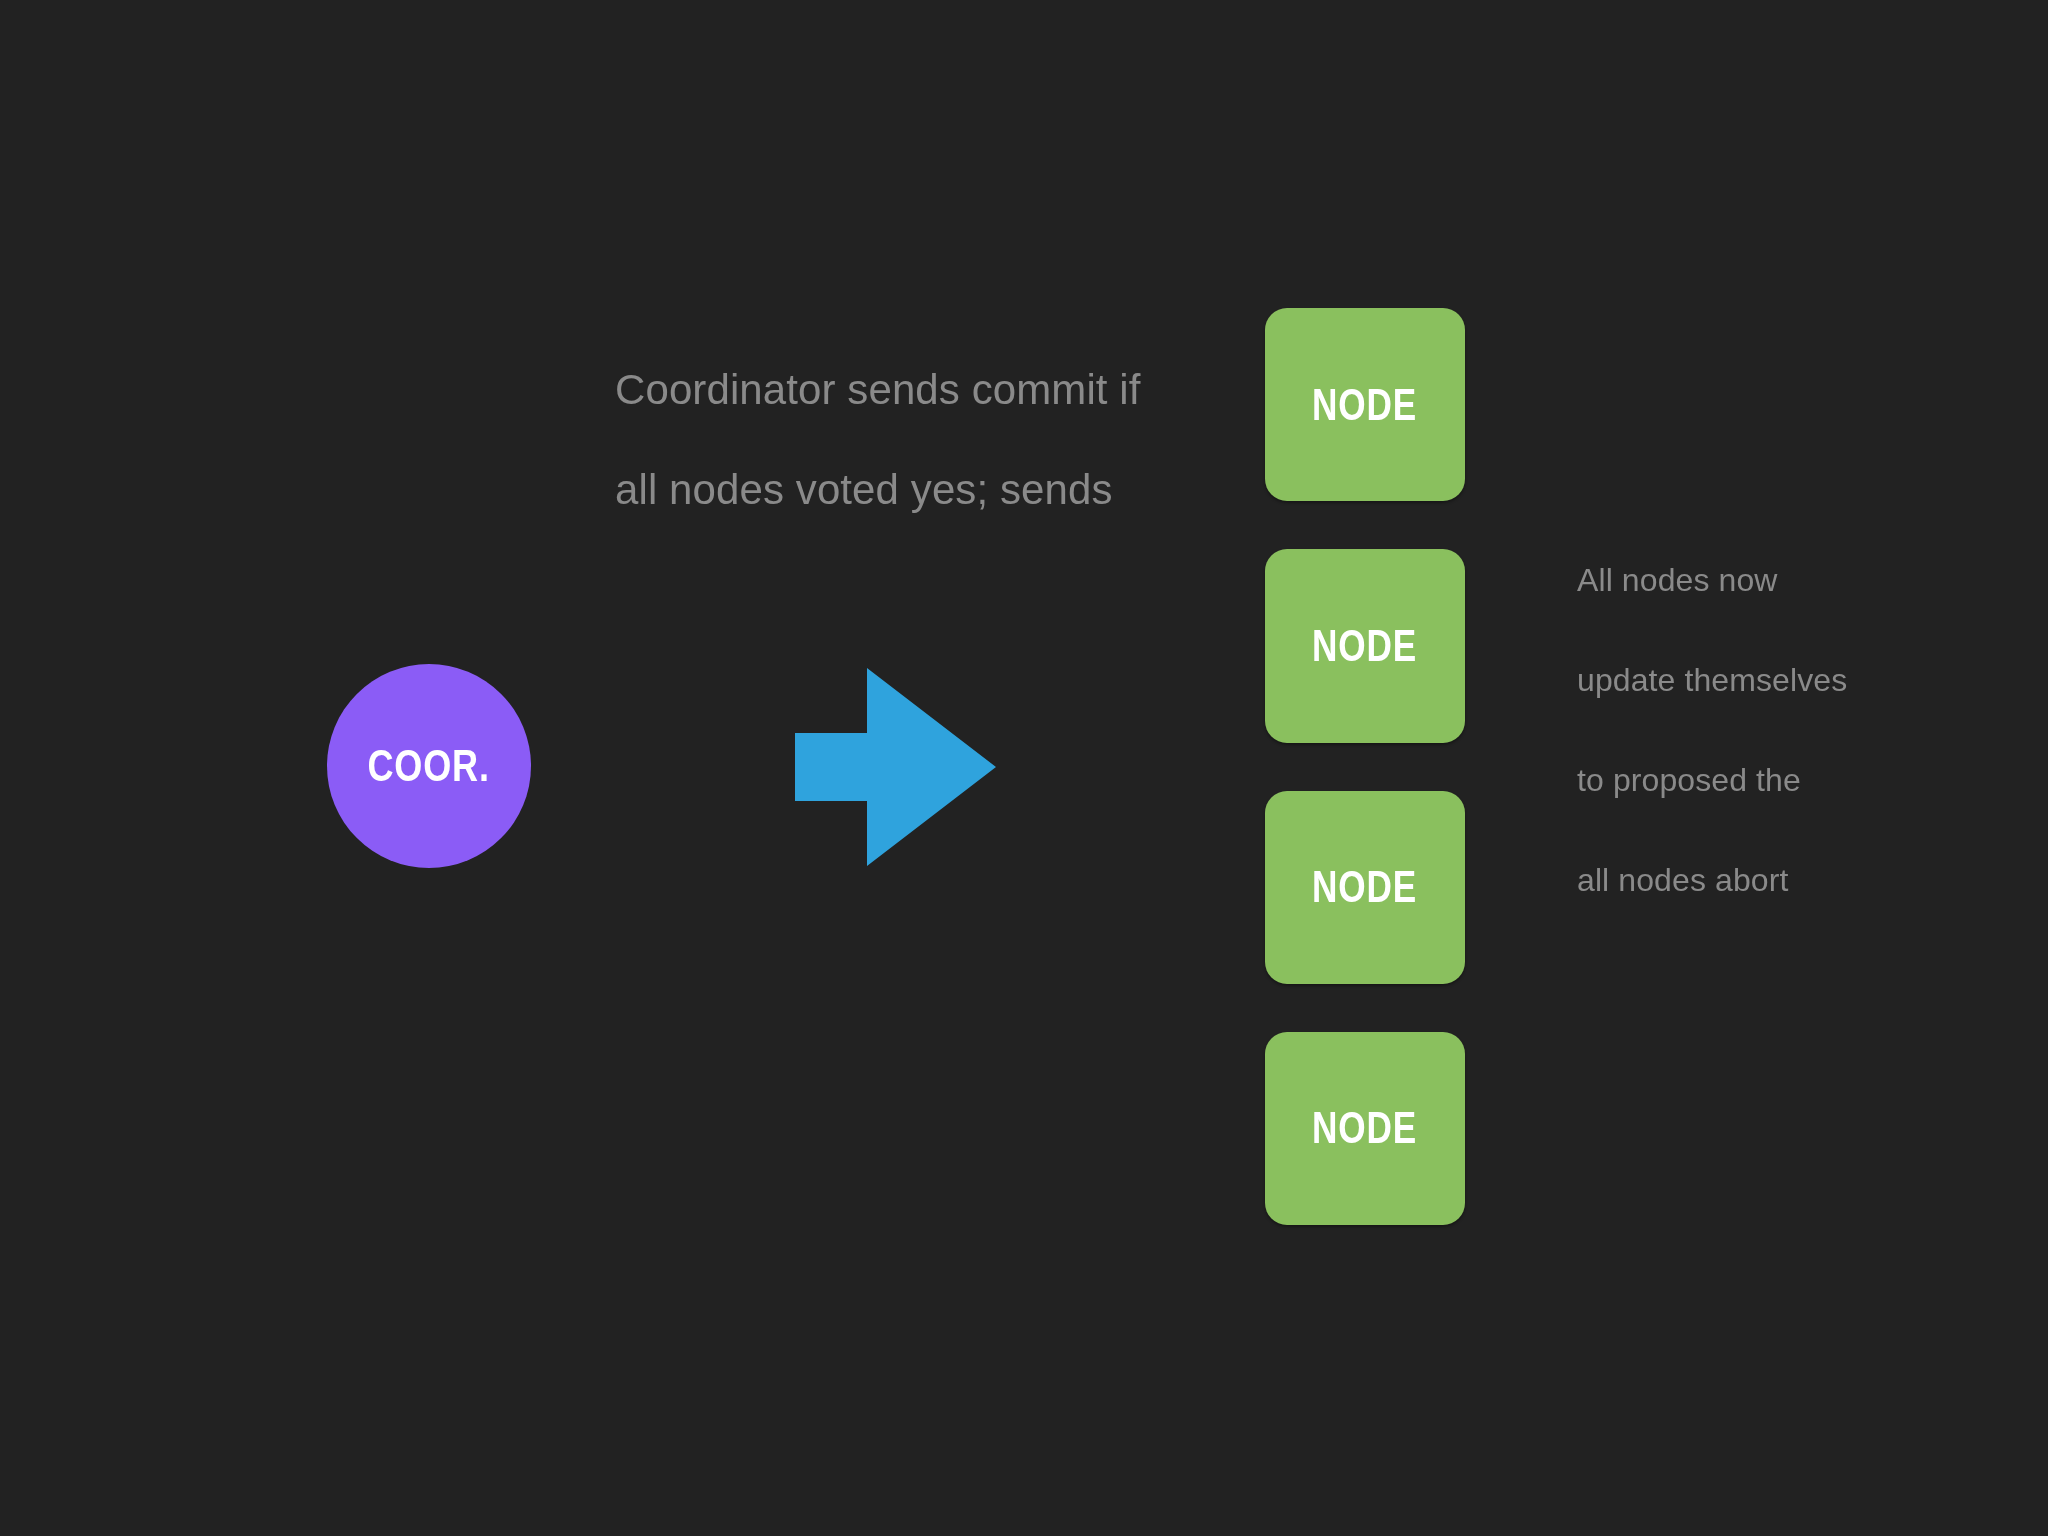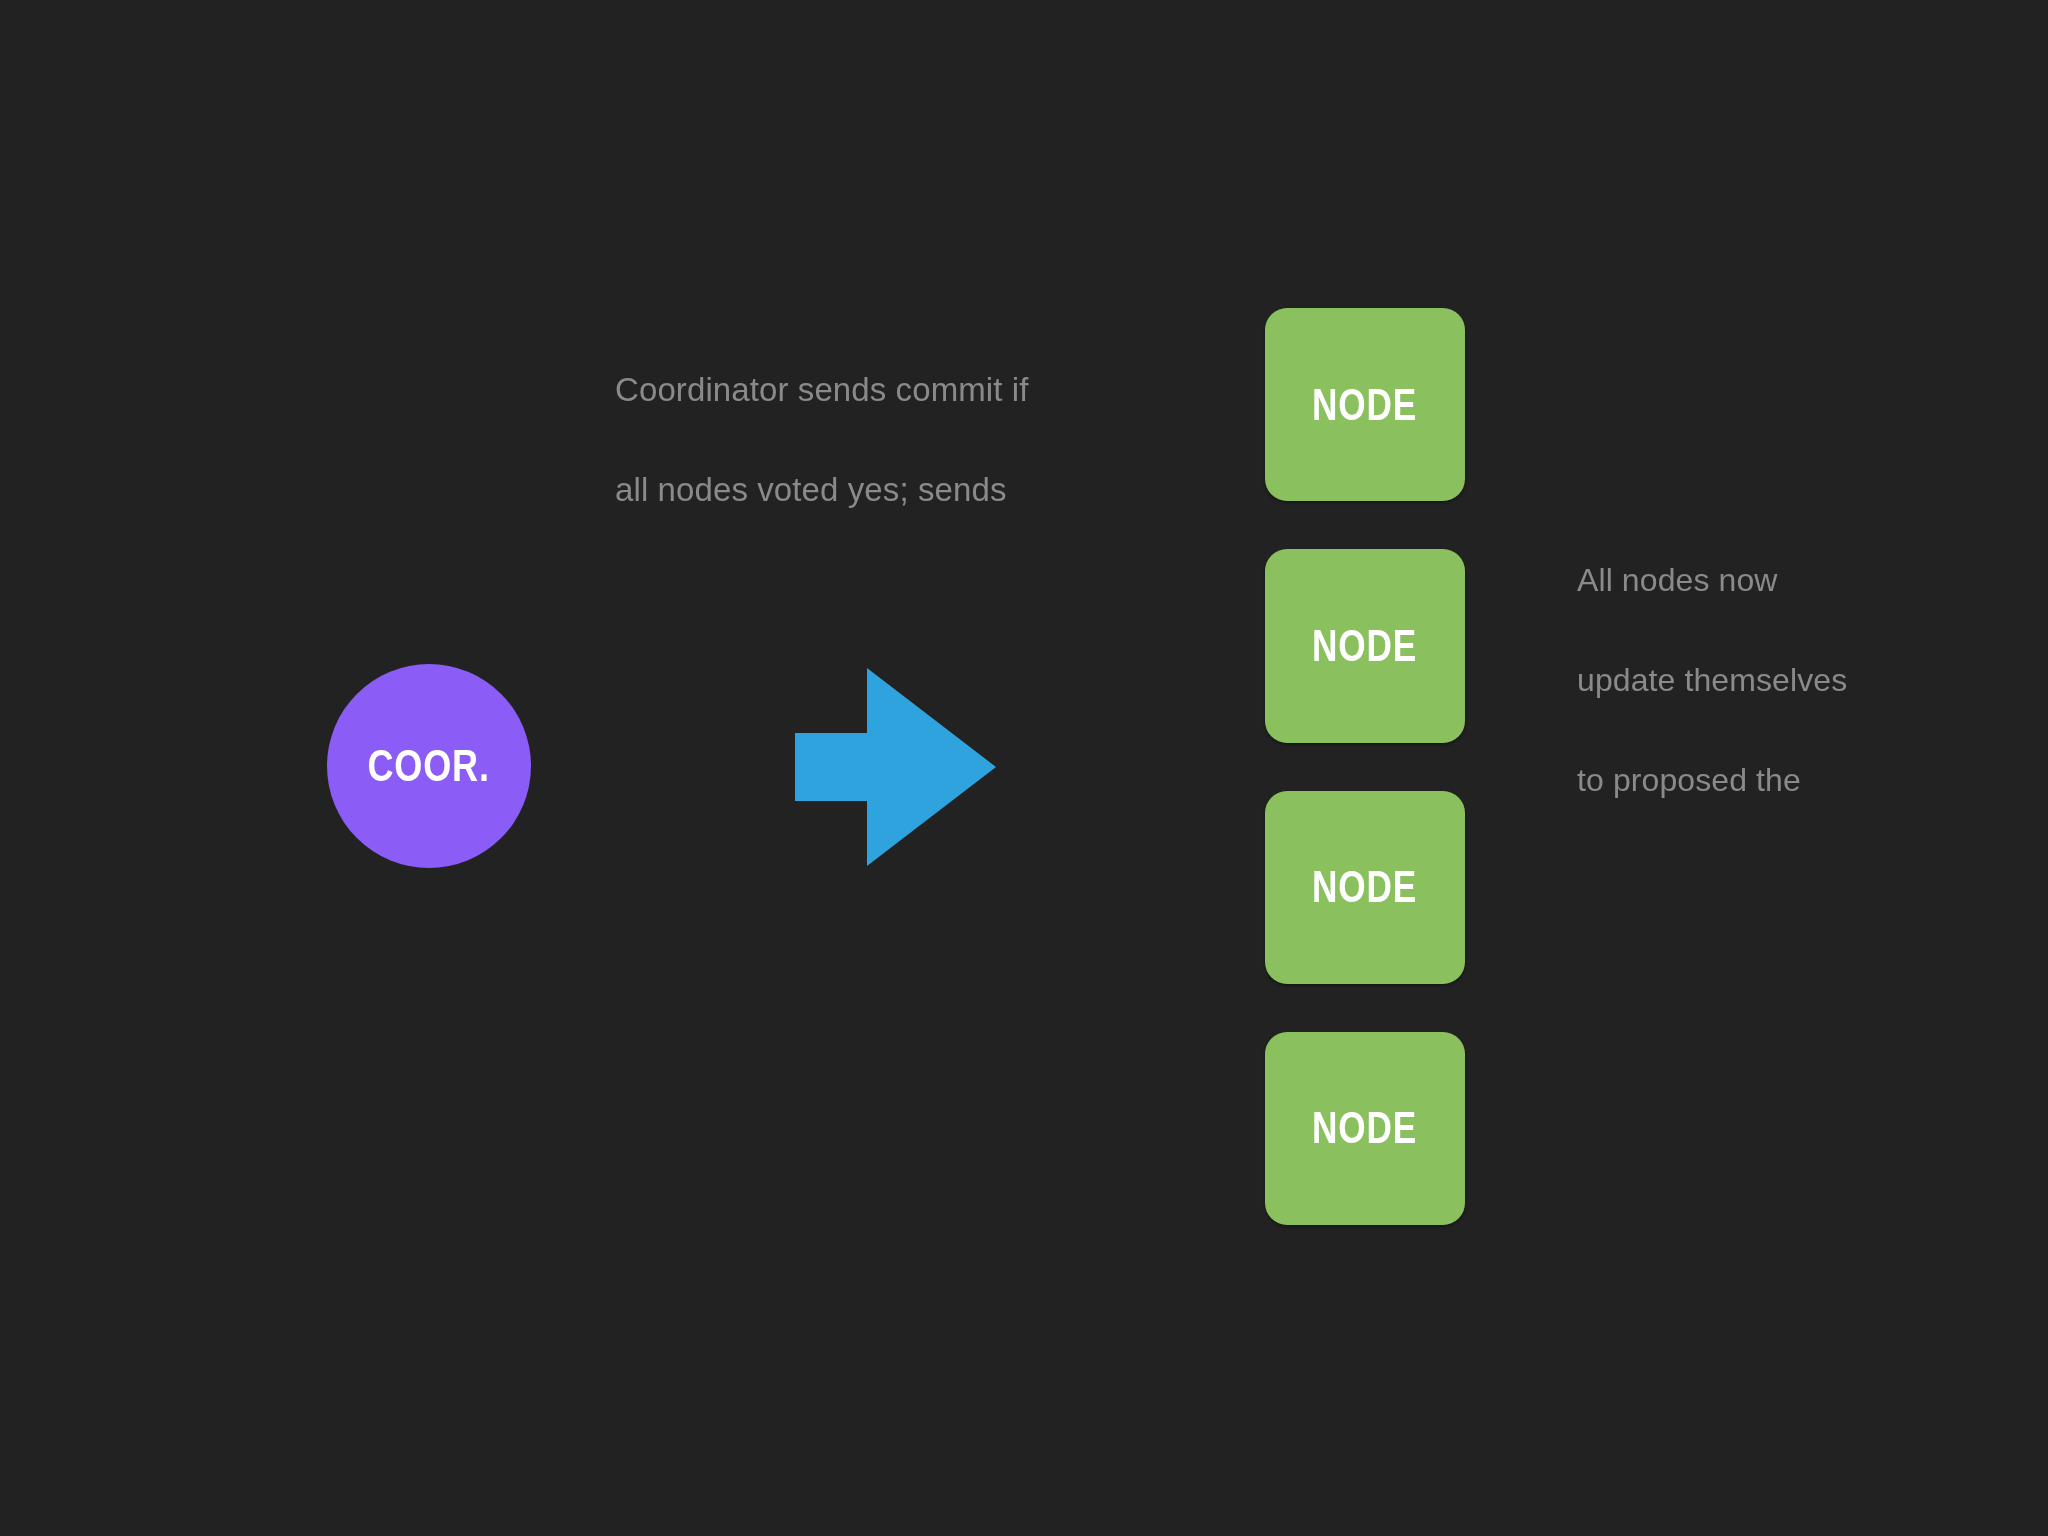--- a/index.html
+++ b/index.html
@@ -27,21 +27,21 @@
     white-space: nowrap;
   }
   .caption .line {
     display: block;
     white-space: nowrap;
   }
 
   #caption-left {
     left: 615px;
     top: 340px;
-    font-size: 33px;
+    font-size: 42px;
     line-height: 100px;
     letter-spacing: 0.1px;
   }
 
   #caption-right {
     left: 1577px;
     top: 530px;
     font-size: 32px;
     line-height: 100px;
     letter-spacing: 0.1px;
@@ -147,15 +147,16 @@
     </div>
     <div class="node-box">
       <span class="badge-label">NODE</span>
     </div>
   </div>
 
   <div id="caption-right" class="caption">
     <span class="line">All nodes now</span>
     <span class="line">update themselves</span>
     <span class="line">to proposed the</span>
+    <span class="line">all nodes abort</span>
   </div>
 
 </div>
 
 </body></html>

